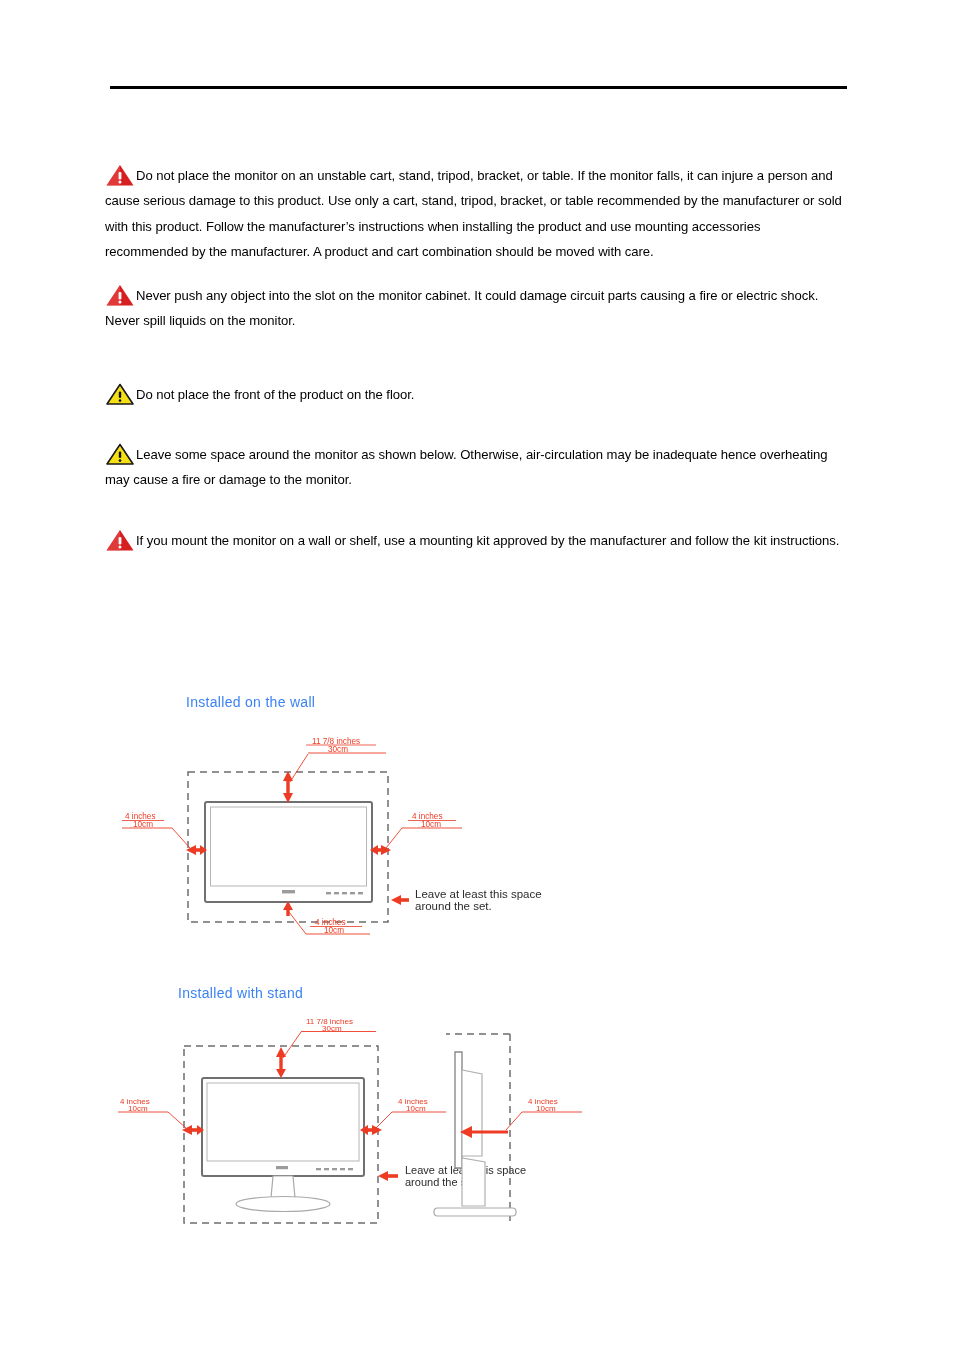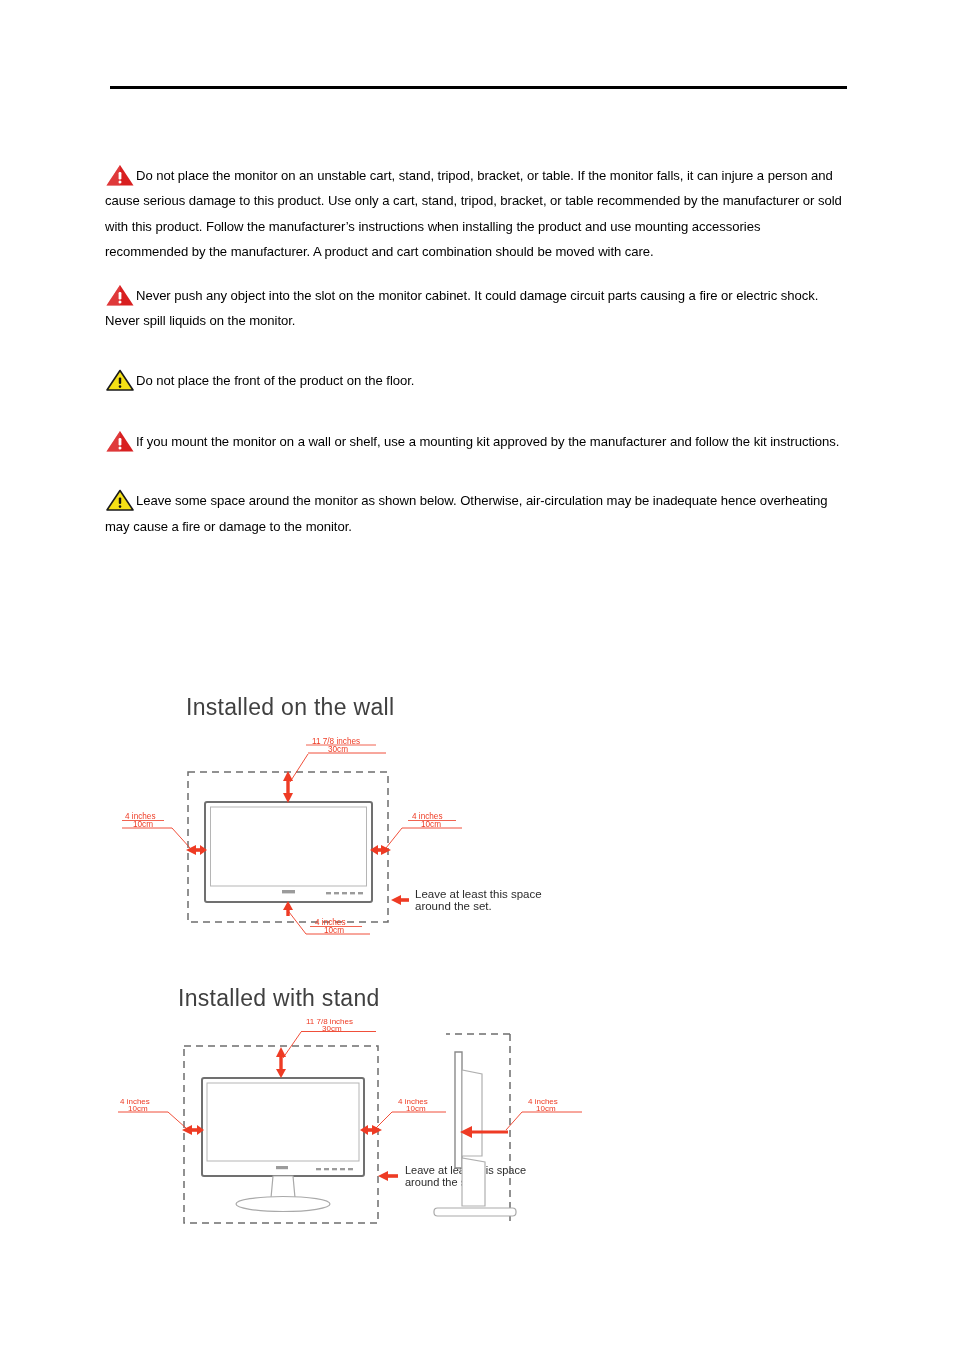--- a/index.html
+++ b/index.html
@@ -54,24 +54,24 @@
     vertical-align: -6px;
     margin-right: 1px;
     position: relative;
     top: 1px;
   }
   .warn svg { display: block; }
 
   
   .fig-title {
     position: absolute;
-    font-size: 23px;
+    font-size: 14px;
     font-weight: 400;
     letter-spacing: 0.3px;
-    color: #404040;
+    color: #3b82f6;
     white-space: nowrap;
   }
   #title-wall  { left: 186px; top: 694px; }
   #title-stand { left: 178px; top: 985px; }
 
   
   .diagram {
     position: absolute;
   }
   #diagram-wall  { left: 110px; top: 740px;  width: 470px; height: 220px; }
@@ -94,38 +94,38 @@
             <circle cx="15" cy="19" r="1.5" fill="#ffffff"></circle>
           </svg></span><span class="para-text">Do not place the monitor on an unstable cart, stand, tripod, bracket, or table. If the monitor falls, it can injure a person and cause serious damage to this product. Use only a cart, stand, tripod, bracket, or table recommended by the manufacturer or sold with this product. Follow the manufacturer’s instructions when installing the product and use mounting accessories recommended by the manufacturer. A product and cart combination should be moved with care.</span></p>
 
     <p class="para" style=""><span class="warn"><svg width="30" height="24" viewBox="0 0 30 24">
             <polygon points="15,2 28.5,22.5 1.5,22.5" fill="#d81f20"></polygon>
             <polygon points="15,2 15,22.5 1.5,22.5" fill="#e8595a" opacity="0.45"></polygon>
             <rect x="13.6" y="9" width="2.8" height="7.4" rx="1.2" fill="#ffffff"></rect>
             <circle cx="15" cy="19" r="1.5" fill="#ffffff"></circle>
           </svg></span><span class="para-text">Never push any object into the slot on the monitor cabinet. It could damage circuit parts causing a fire or electric shock. Never spill liquids on the monitor.</span></p>
 
-    <p class="para" style="margin-top:34px;"><span class="warn"><svg width="30" height="24" viewBox="0 0 30 24">
+    <p class="para" style="margin-top:48px;"><span class="warn"><svg width="30" height="24" viewBox="0 0 30 24">
             <polygon points="15,2.5 28,22 2,22" fill="#f5e015" stroke="#1a1a1a" stroke-width="1.6" stroke-linejoin="round"></polygon>
             <rect x="13.8" y="9.5" width="2.4" height="6.6" rx="1" fill="#111111"></rect>
             <circle cx="15" cy="18.6" r="1.3" fill="#111111"></circle>
           </svg></span><span class="para-text">Do not place the front of the product on the floor.</span></p>
+
+    <p class="para" style="margin-top:33px;"><span class="warn"><svg width="30" height="24" viewBox="0 0 30 24">
+            <polygon points="15,2.5 28,22 2,22" fill="#f5e015" stroke="#1a1a1a" stroke-width="1.6" stroke-linejoin="round"></polygon>
+            <rect x="13.8" y="9.5" width="2.4" height="6.6" rx="1" fill="#111111"></rect>
+            <circle cx="15" cy="18.6" r="1.3" fill="#111111"></circle>
+          </svg></span><span class="para-text">Leave some space around the monitor as shown below. Otherwise, air-circulation may be inadequate hence overheating may cause a fire or damage to the monitor.</span></p>
 
     <p class="para" style="margin-top:34px;"><span class="warn"><svg width="30" height="24" viewBox="0 0 30 24">
             <polygon points="15,2 28.5,22.5 1.5,22.5" fill="#d81f20"></polygon>
             <polygon points="15,2 15,22.5 1.5,22.5" fill="#e8595a" opacity="0.45"></polygon>
             <rect x="13.6" y="9" width="2.8" height="7.4" rx="1.2" fill="#ffffff"></rect>
             <circle cx="15" cy="19" r="1.5" fill="#ffffff"></circle>
           </svg></span><span class="para-text">If you mount the monitor on a wall or shelf, use a mounting kit approved by the manufacturer and follow the kit instructions.</span></p>
-
-    <p class="para" style="margin-top:33px;"><span class="warn"><svg width="30" height="24" viewBox="0 0 30 24">
-            <polygon points="15,2.5 28,22 2,22" fill="#f5e015" stroke="#1a1a1a" stroke-width="1.6" stroke-linejoin="round"></polygon>
-            <rect x="13.8" y="9.5" width="2.4" height="6.6" rx="1" fill="#111111"></rect>
-            <circle cx="15" cy="18.6" r="1.3" fill="#111111"></circle>
-          </svg></span><span class="para-text">Leave some space around the monitor as shown below. Otherwise, air-circulation may be inadequate hence overheating may cause a fire or damage to the monitor.</span></p>
 
 
   </div>
 
   <div class="fig-title" id="title-wall">Installed on the wall</div>
 
   <div class="diagram" id="diagram-wall">
     <svg width="470" height="220" viewBox="0 0 470 220">
 
       <rect x="78" y="32" width="200" height="150" fill="none" stroke="#6d6d6d" stroke-width="1.5" stroke-dasharray="7 5"></rect>

